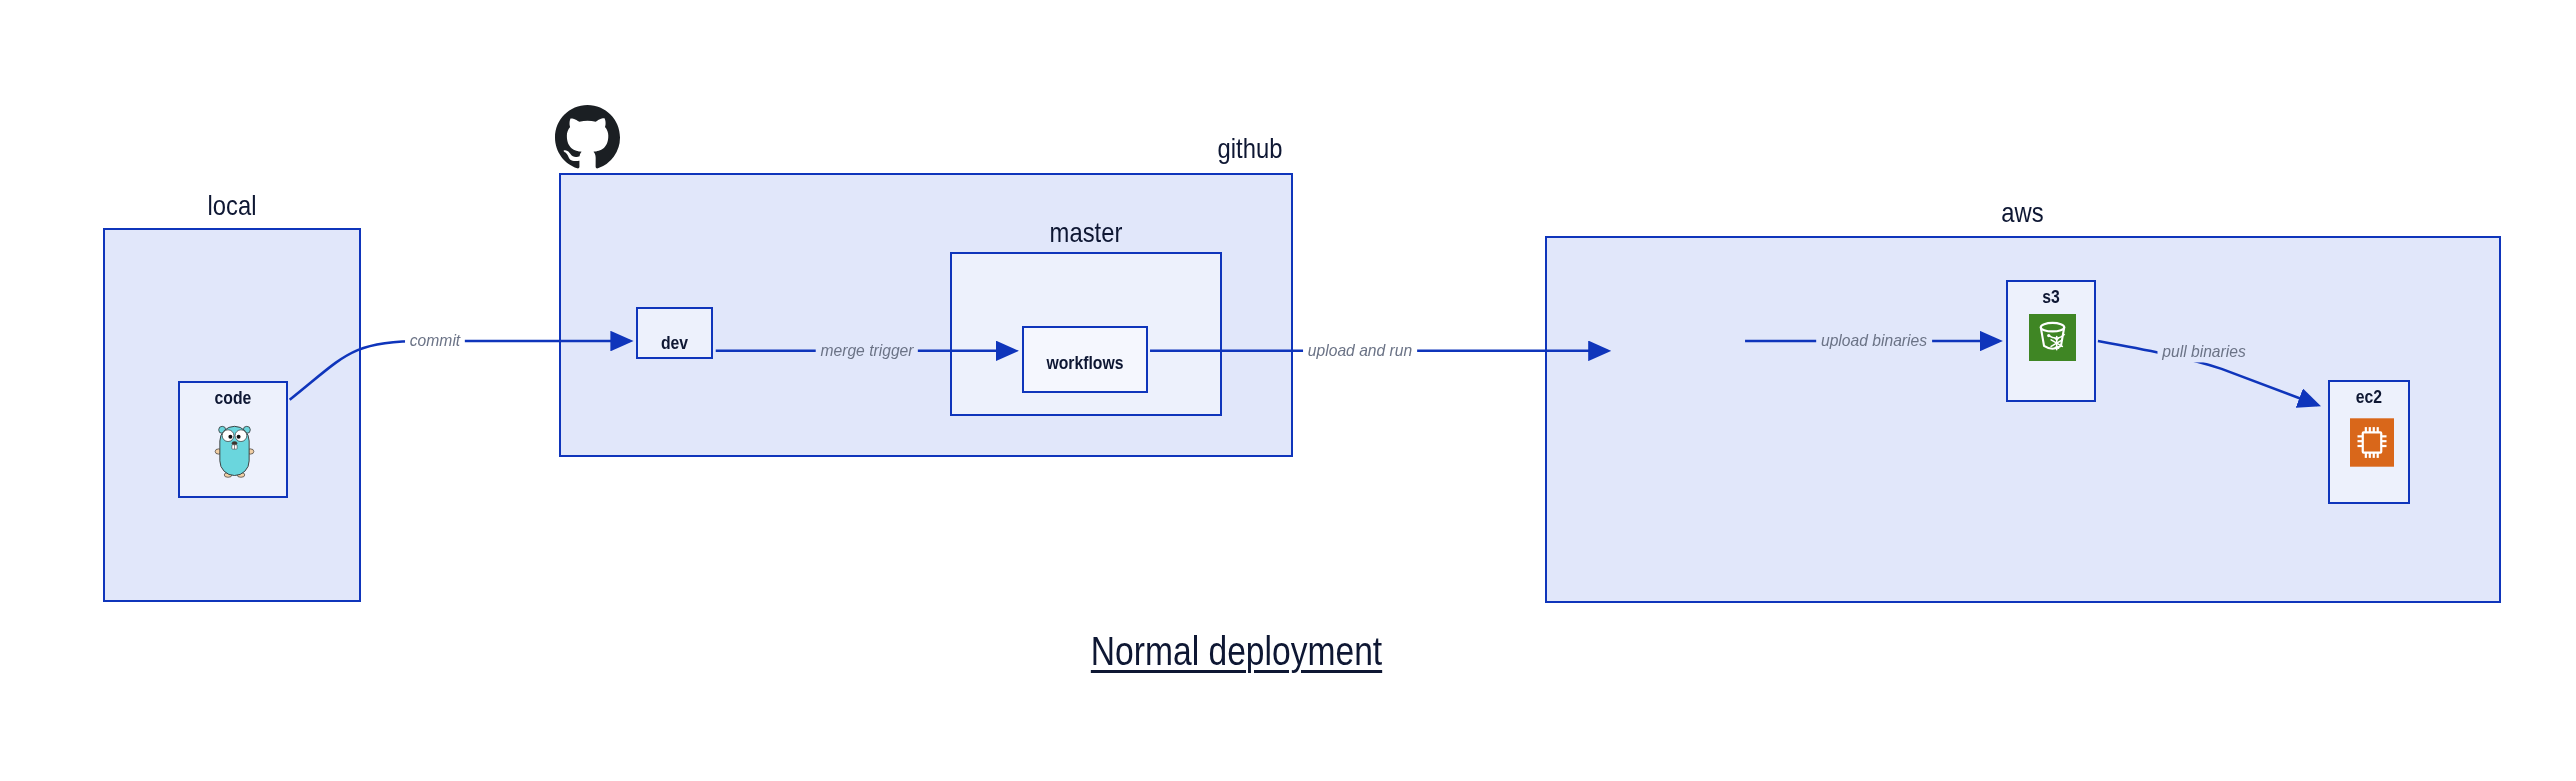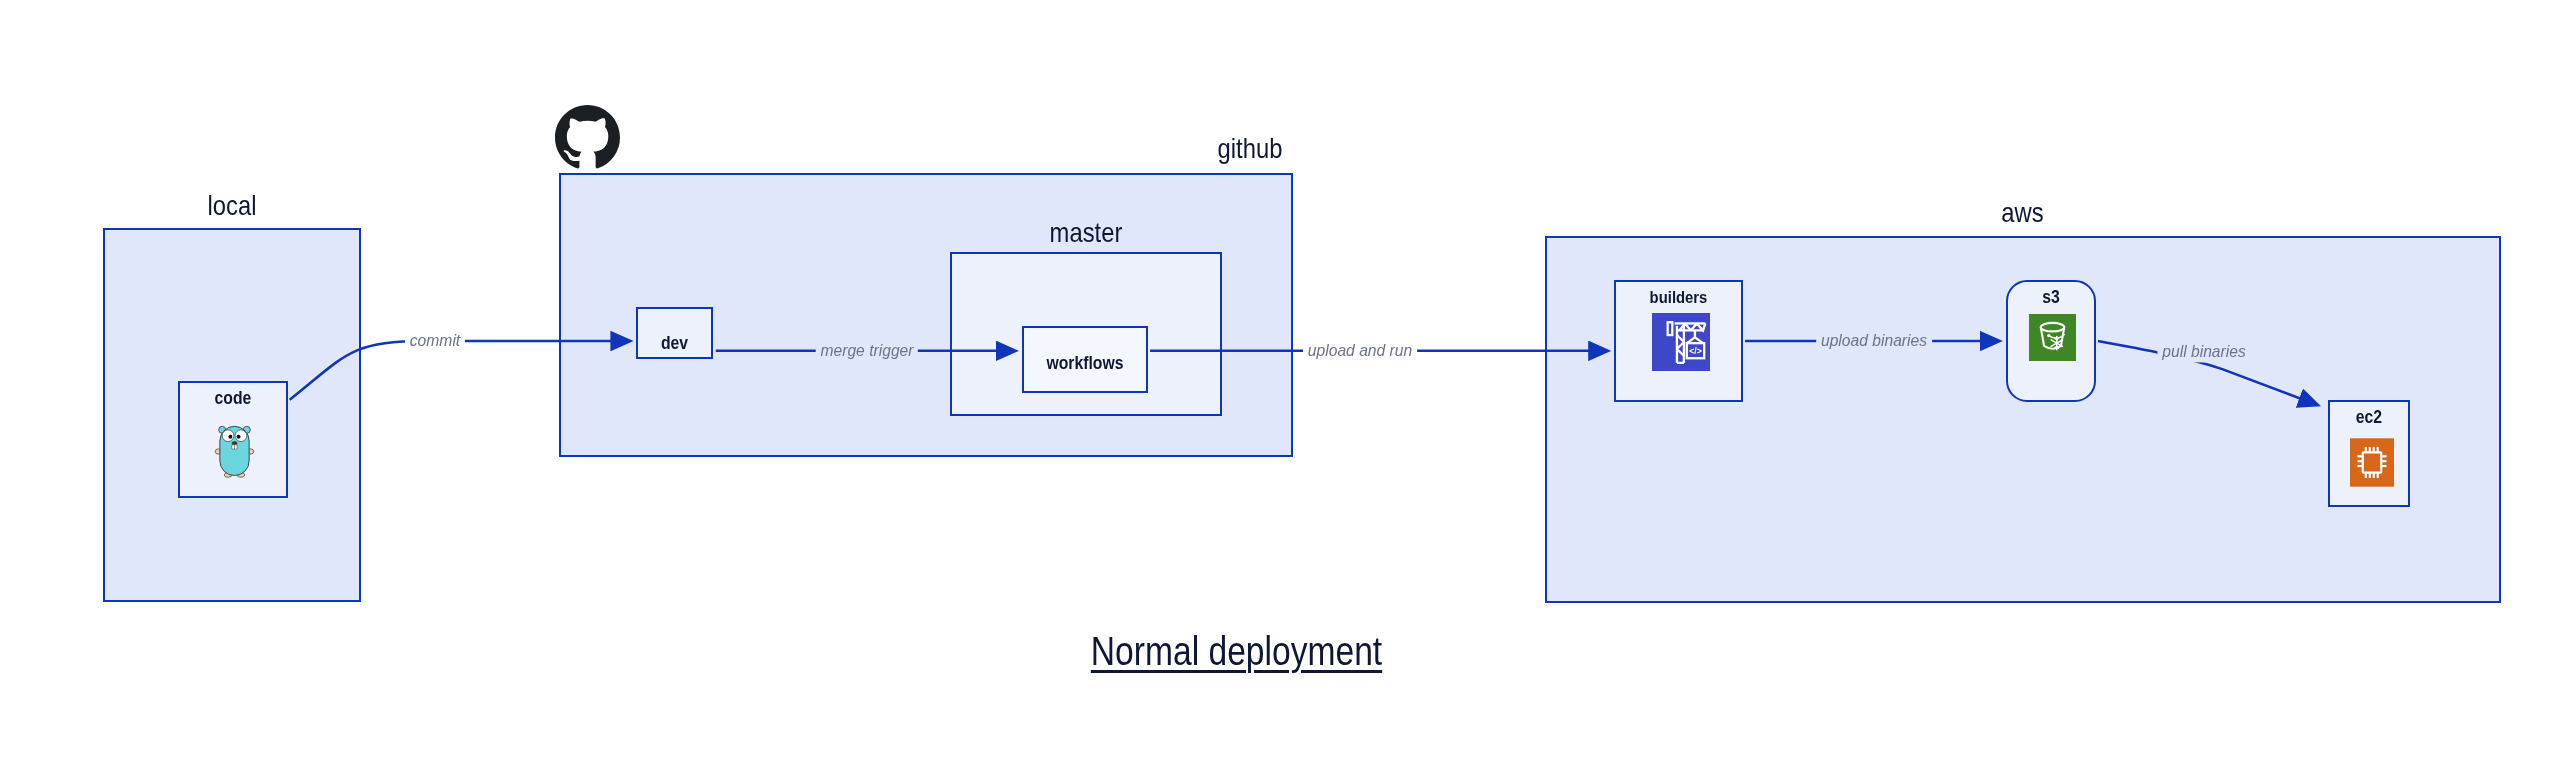--- a/index.html
+++ b/index.html
@@ -93,61 +93,41 @@
   </div>
 
   <div class="box node" style="left:636px;top:307px;width:77px;height:52px;">
     <div class="node-label" style="top:26px;">dev</div>
   </div>
 
   <div class="box wf" style="left:1022px;top:326px;width:126px;height:67px;padding-left:39px;">
     <div class="node-label" style="top:27px;">workflows</div>
   </div>
 
-  <div class="box node" style="left:1614px;top:280px;width:129px;height:122px;">
-    <div class="node-label" style="top:7.2px;font-size:16.5px;">builders</div>
-    <svg class="icon" style="left:36px;top:31px;" width="58" height="58" viewBox="0 0 100 100" aria-hidden="true">
-      <rect x="0" y="0" width="100" height="100" fill="#3d47c8"></rect>
-      <g stroke="#fff" stroke-width="4" fill="none">
-        <rect x="27" y="16" width="8" height="22"></rect>
-        <line x1="43" y1="22" x2="43" y2="86"></line>
-        <line x1="55" y1="22" x2="55" y2="86"></line>
-        <line x1="43" y1="86" x2="55" y2="86"></line>
-        <path d="M43 38 L55 50 M55 50 L43 62 M43 62 L55 74"></path>
-        <line x1="39" y1="18" x2="92" y2="18"></line>
-        <line x1="43" y1="30" x2="88" y2="30"></line>
-        <path d="M47 30 L57 18 M57 18 L67 30 M67 30 L77 18 M77 18 L88 30 L92 18"></path>
-        <line x1="74" y1="30" x2="74" y2="42"></line>
-        <path d="M74 42 L60 52 M74 42 L88 52"></path>
-        <rect x="60" y="52" width="30" height="26"></rect>
-      </g>
-      <text x="75" y="70" fill="#fff" font-size="15" font-weight="bold" text-anchor="middle">&lt;/&gt;</text>
-    </svg>
-  </div>
 
-  <div class="box node" style="left:2006px;top:280px;width:90px;height:122px;border-radius:21px;">
+  <div class="box node" style="left:2006px;top:280px;width:90px;height:122px;">
     <div class="node-label" style="top:7.2px;">s3</div>
     <svg class="icon" style="left:20.6px;top:32px;" width="47" height="47" viewBox="0 0 100 100" aria-hidden="true">
       <rect x="0" y="0" width="100" height="100" fill="#3f8624"></rect>
       <g stroke="#fff" stroke-width="4.5" fill="none">
         <ellipse cx="50" cy="28" rx="25" ry="9"></ellipse>
         <path d="M25 28 L32 68 Q50 80 68 68 L75 28"></path>
       </g>
       <circle cx="42" cy="46" r="3.5" fill="#fff"></circle>
       <path d="M42 46 Q60 58 76 43" stroke="#fff" stroke-width="3" fill="none"></path>
       <g stroke="#fff" stroke-width="3.2" stroke-linecap="round">
         <line x1="59" y1="48" x2="59" y2="76"></line>
         <line x1="47" y1="55" x2="71" y2="69"></line>
         <line x1="71" y1="55" x2="47" y2="69"></line>
         <path d="M55 51 L59 55 L63 51 M55 73 L59 69 L63 73" fill="none"></path>
       </g>
     </svg>
   </div>
 
-  <div class="box node" style="left:2328px;top:400px;width:82px;height:107px;">
+  <div class="box node" style="left:2328px;top:380px;width:82px;height:124px;">
     <div class="node-label" style="top:7.2px;">ec2</div>
     <svg class="icon" style="left:19.6px;top:36px;" width="44" height="49" viewBox="0 0 100 110" aria-hidden="true">
       <rect x="0" y="0" width="100" height="110" fill="#d9671a"></rect>
       <g stroke="#fff" stroke-width="5" fill="none">
         <rect x="29" y="32" width="42" height="46" rx="2"></rect>
         <line x1="36" y1="20" x2="36" y2="32"></line>
           <line x1="45" y1="20" x2="45" y2="32"></line>
         <line x1="54" y1="20" x2="54" y2="32"></line>
           <line x1="63" y1="20" x2="63" y2="32"></line>
         <line x1="36" y1="78" x2="36" y2="90"></line>

